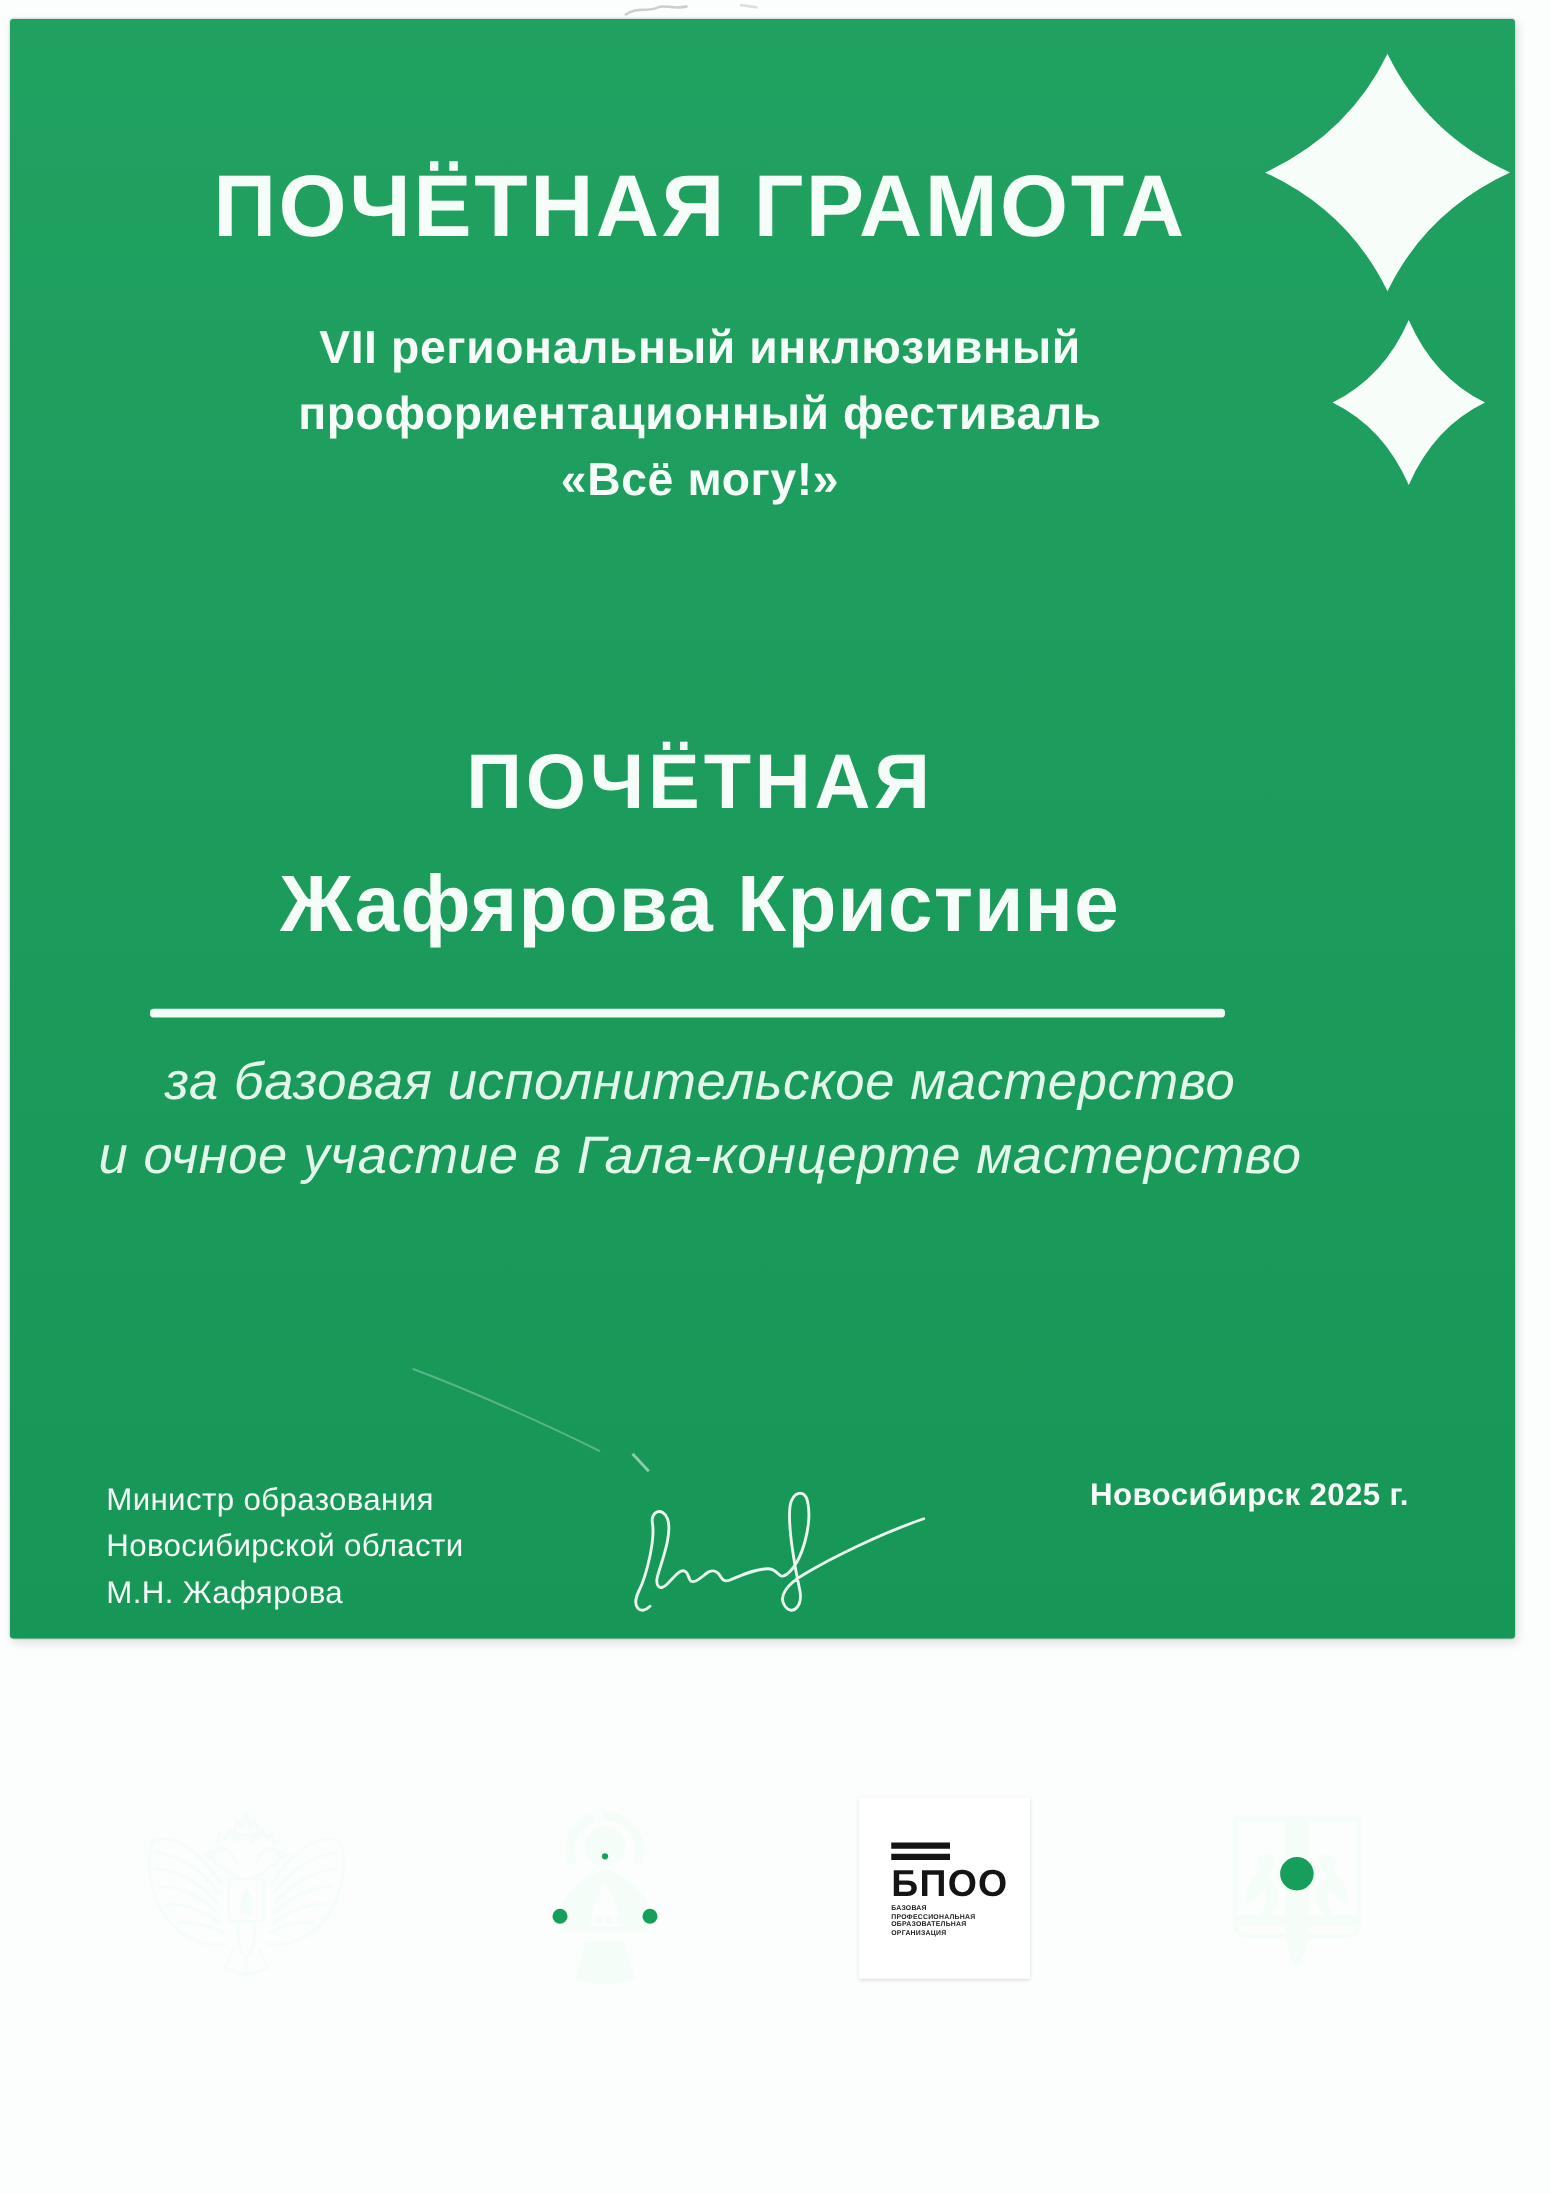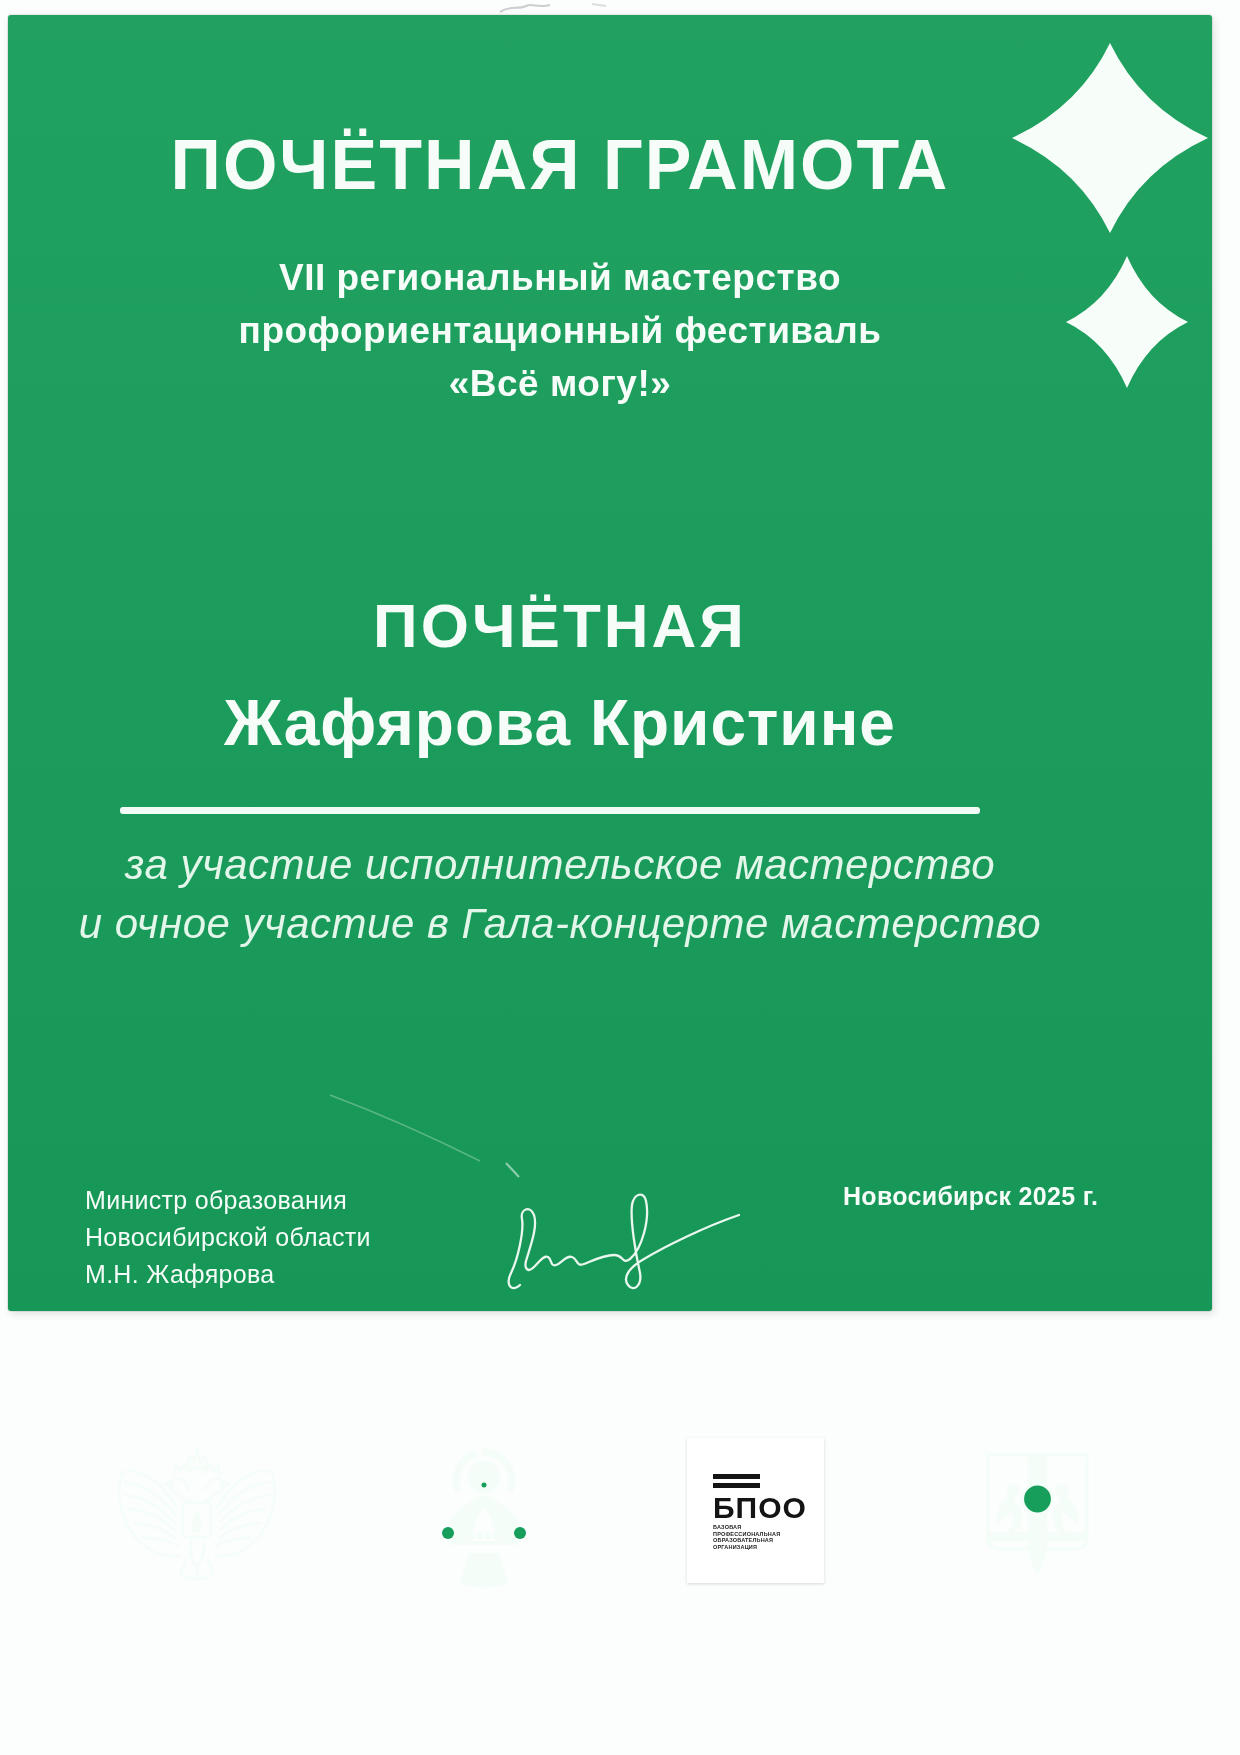--- a/index.html
+++ b/index.html
@@ -16,21 +16,21 @@
   .title { top:115px; font-size:70px; font-weight:700; letter-spacing:2px; line-height:1; }
   .subtitle { top:236px; font-size:37px; font-weight:700; letter-spacing:.5px; line-height:53px; }
   .presented { top:580px; font-size:62px; font-weight:700; letter-spacing:3px; line-height:1; }
   .recipient { top:676px; font-size:64px; font-weight:700; letter-spacing:1px; line-height:1; }
   .divider { position:absolute; left:112px; top:792px; width:860px; height:7px;
              background:#f2fbf5; border-radius:3px; }
   .reason { top:820px; font-size:42px; font-style:italic; font-weight:400;
             letter-spacing:.5px; line-height:59px; color:#e3f6ea; }
   .signatory { position:absolute; left:77px; top:1167px; font-size:25px; font-weight:400;
                line-height:37px; letter-spacing:.3px; }
-  .city { position:absolute; left:835px; top:1167px; font-size:25px; font-weight:700;
+  .city { position:absolute; left:864px; top:1167px; font-size:25px; font-weight:700;
           letter-spacing:.3px; }
   .decor-layer, .sig-svg { position:absolute; pointer-events:none; }
   .decor-layer { inset:0; width:1204px; height:1718px; }
   .sig-svg { left:400px; top:1120px; width:340px; height:180px; }
   .logo-svg { position:absolute; }
   .eagle { left:104px; top:1433px; width:170px; height:137px; }
   .person { left:427px; top:1426px; width:98px;  height:154px; }
   .shield { left:977px; top:1437px; width:105px; height:125px; }
   .bpoo { position:absolute; left:679px; top:1423px; width:137px; height:145px;
           background:#fff; color:#141414; padding:36px 0 0 26px;
@@ -56,33 +56,33 @@
     <svg class="decor-layer" viewBox="0 0 1204 1718">
       <path d="M1102,28 Q1133,92 1200,123 Q1133,154 1102,218 Q1071,154 1004,123 Q1071,92 1102,28 Z" fill="#f7fdf9"></path>
       <path d="M1119,241 Q1139,287 1180,307 Q1139,327 1119,373 Q1099,327 1058,307 Q1099,287 1119,241 Z" fill="#f7fdf9"></path>
       <path d="M322,1080 C370,1098 430,1125 472,1146" fill="none" stroke="#ffffff" stroke-width="1.6" opacity="0.28"></path>
       <path d="M498,1148 l13,14" fill="none" stroke="#ffffff" stroke-width="2.2" opacity="0.5"></path>
     </svg>
 
     <div class="col title">ПОЧЁТНАЯ ГРАМОТА</div>
 
     <div class="col subtitle">
-      <div>VII региональный мастерство</div>
+      <div>VII региональный инклюзивный</div>
       <div>профориентационный фестиваль</div>
       <div>«Всё могу!»</div>
     </div>
 
     <div class="col presented">ПОЧЁТНАЯ</div>
 
     <div class="col recipient">Жафярова Кристине</div>
 
     <div class="divider"></div>
 
     <div class="col reason">
-      <div>за участие исполнительское мастерство</div>
+      <div>за базовая исполнительское мастерство</div>
       <div>и очное участие в Гала-концерте мастерство</div>
     </div>
 
     <svg class="sig-svg" viewBox="0 0 340 180">
       <path d="M112,150 C104,158 97,150 103,138 C110,124 116,96 114,84 C112,74 122,70 126,80
                C130,92 122,112 118,126 C116,134 120,138 126,132 C132,126 136,120 140,122
                C144,124 142,132 148,130 C154,128 158,120 164,122 C170,124 168,132 176,129
                C186,125 196,120 206,120 C216,120 214,130 222,124 C234,114 242,84 238,66
                C236,56 226,58 224,70 C222,86 228,120 232,138 C234,150 226,158 220,150
                C214,142 222,132 236,124 C256,112 296,92 331,80" fill="none" stroke="#f4fcf7" stroke-width="2.3" stroke-linecap="round" opacity="0.95"></path>

